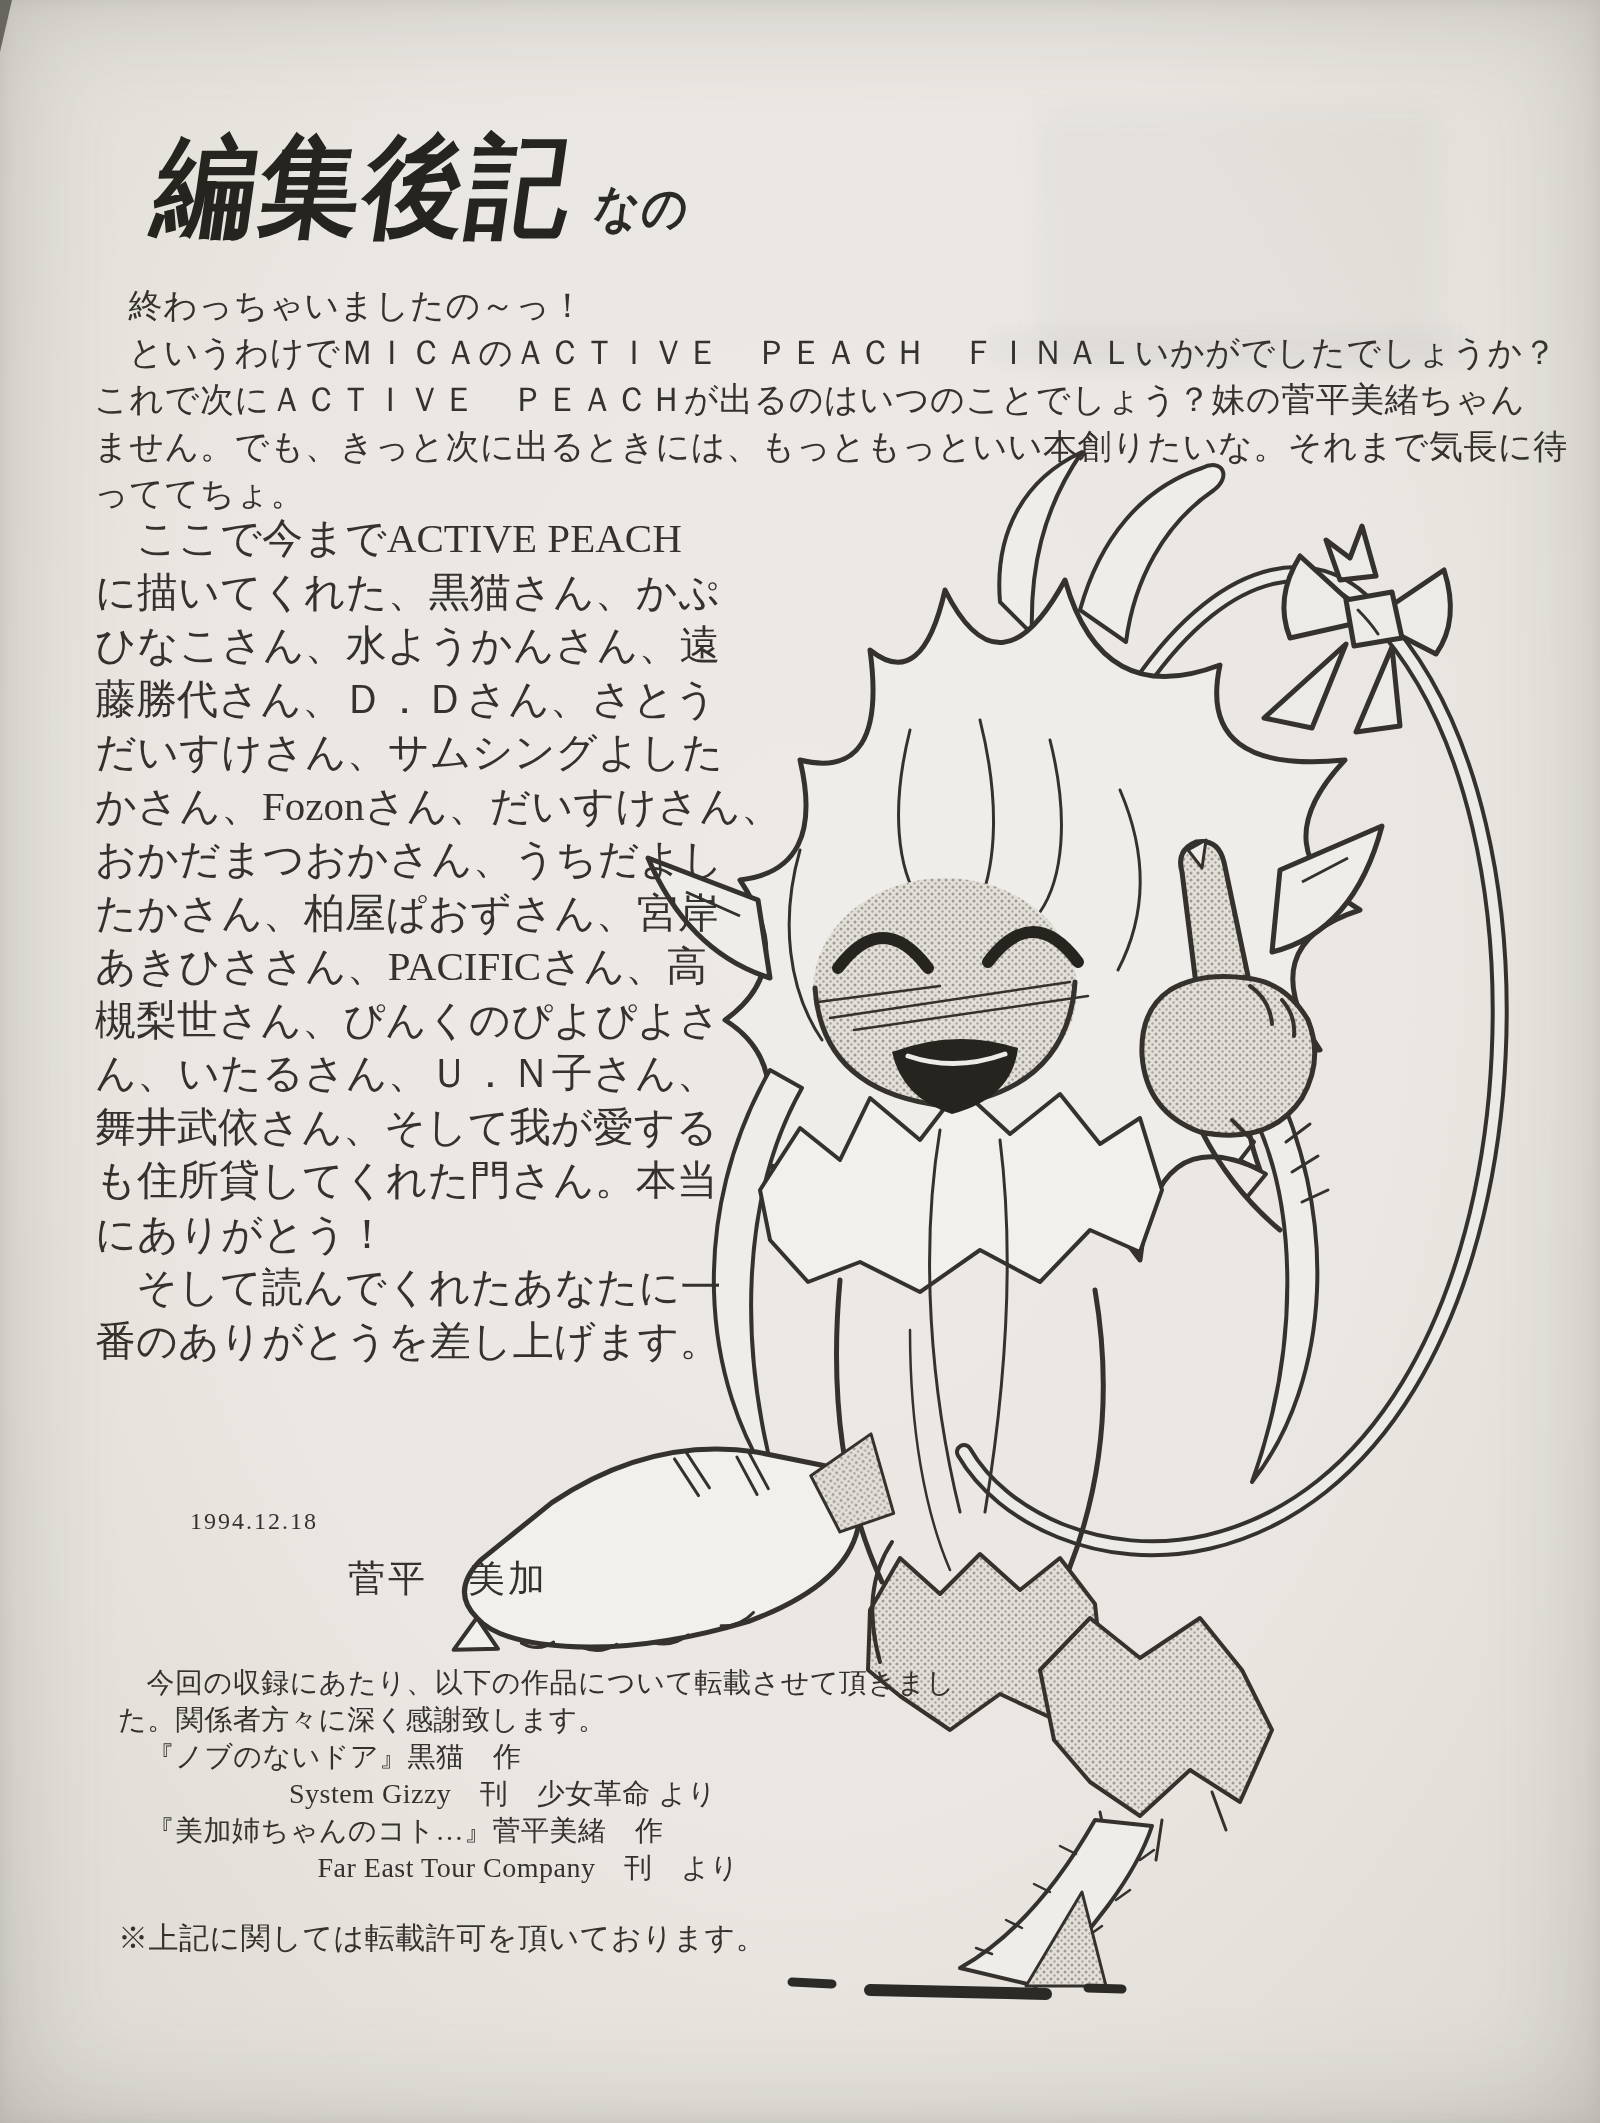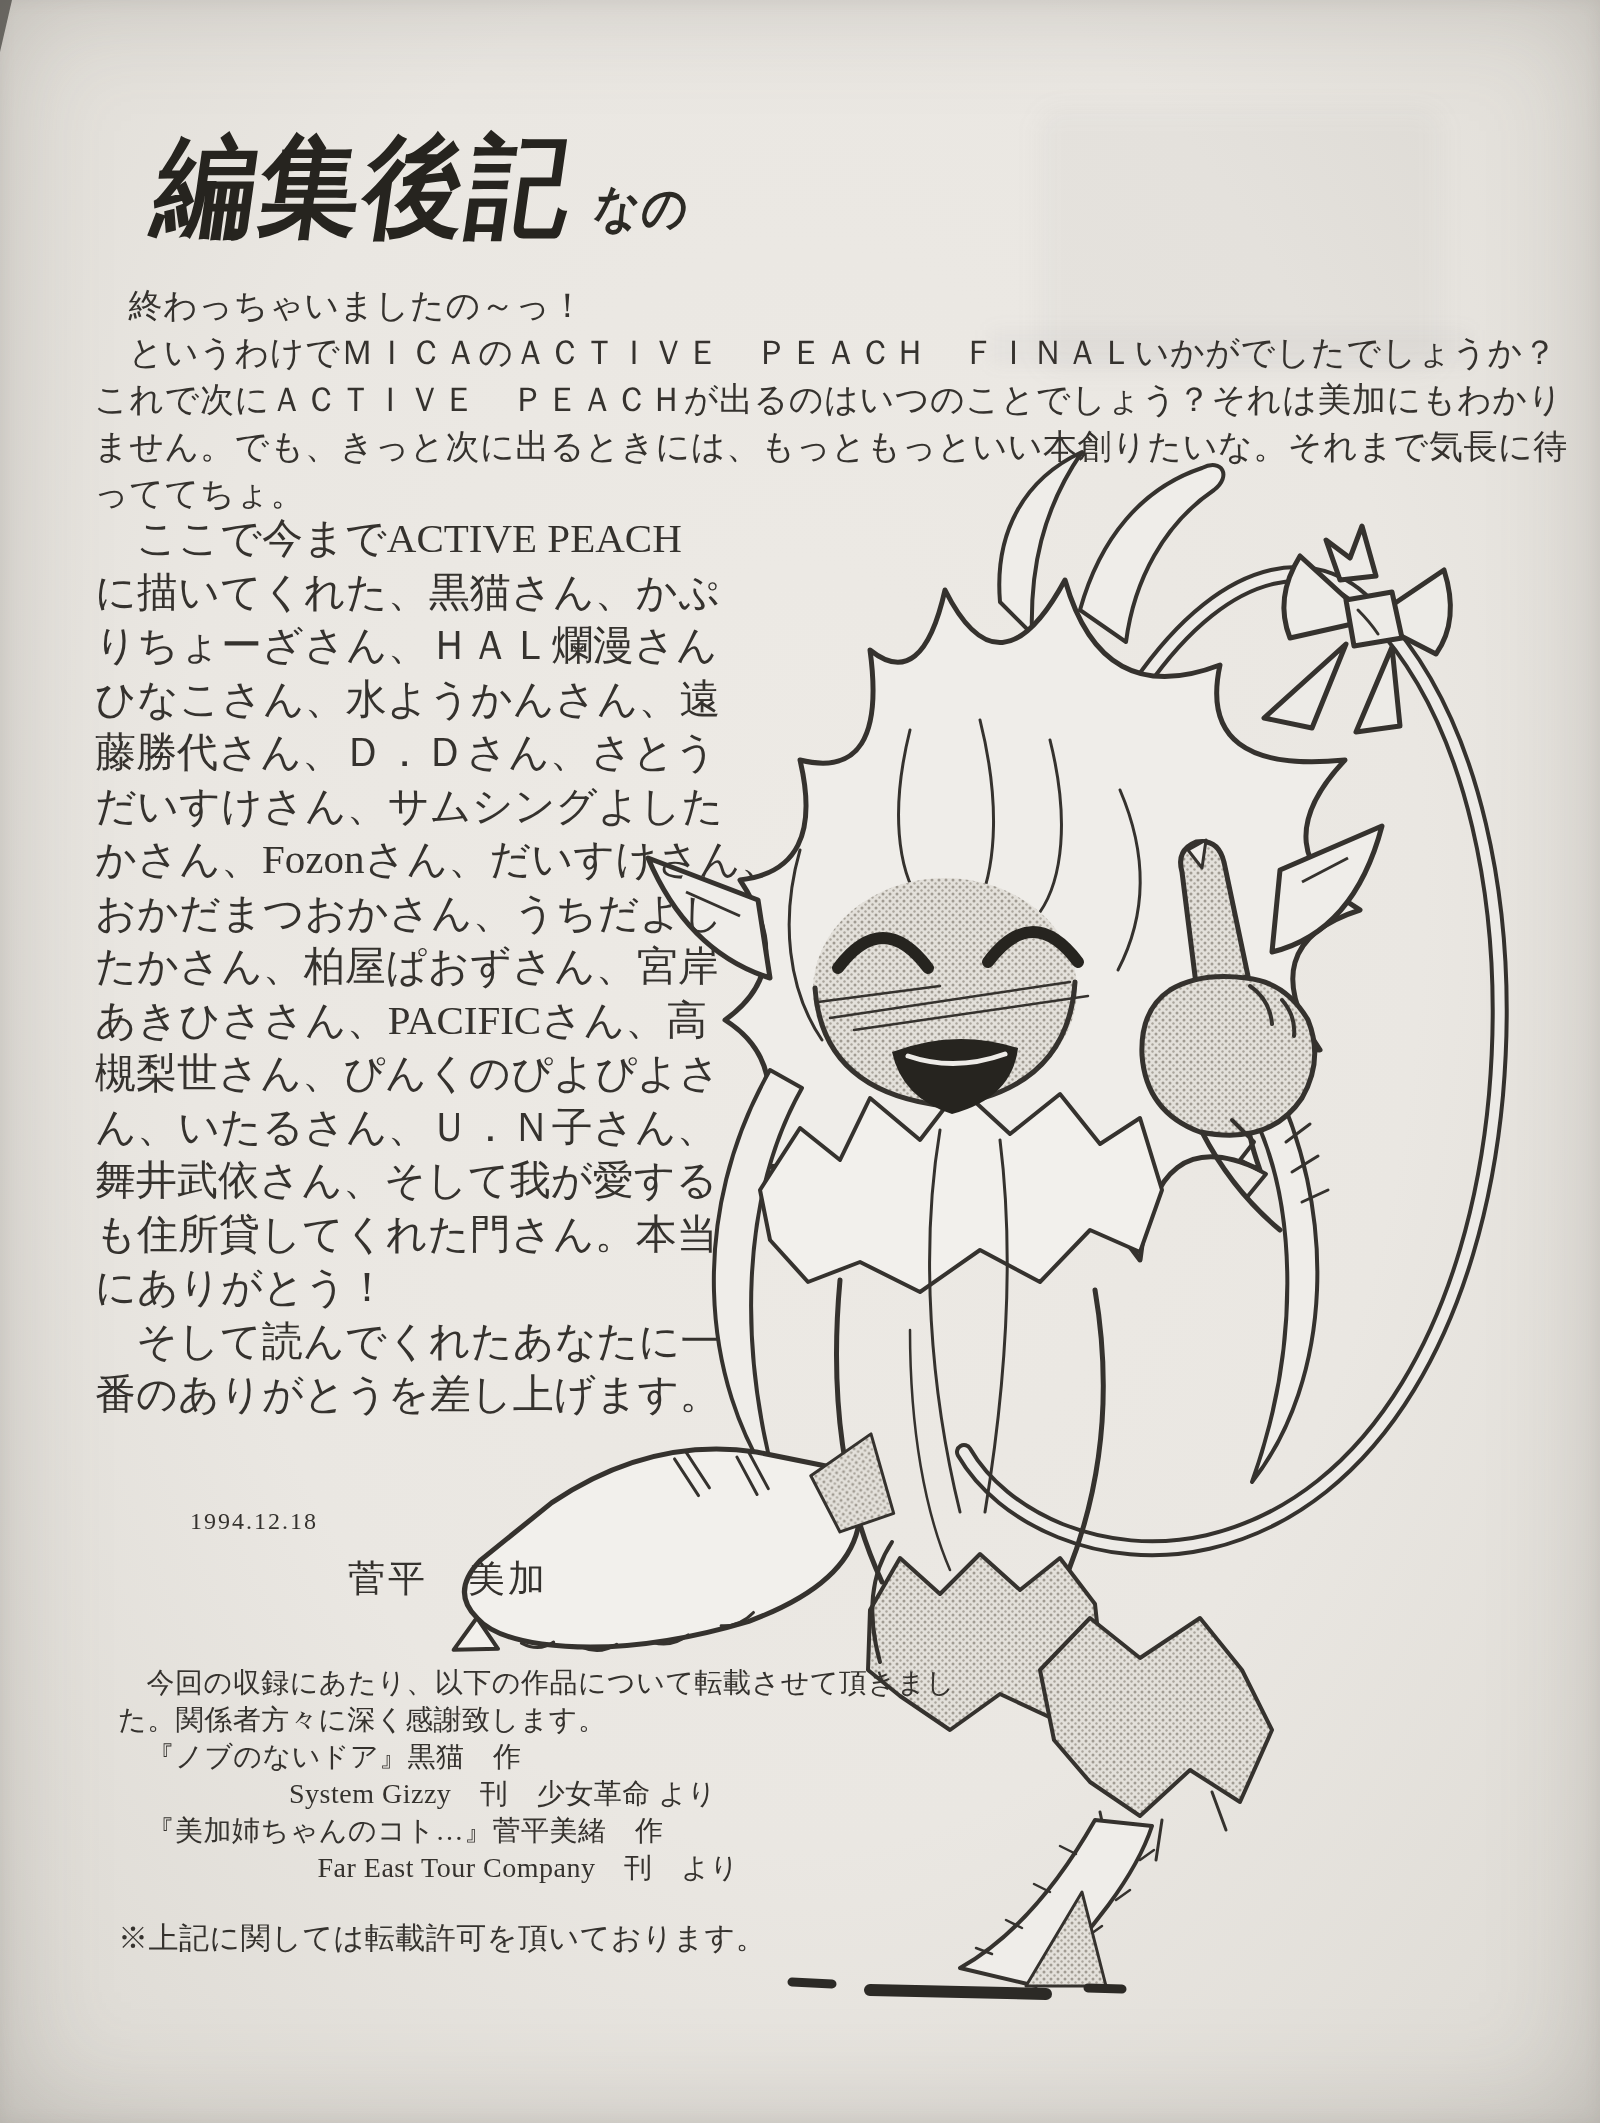--- a/index.html
+++ b/index.html
@@ -44,29 +44,28 @@
 <div class="page">
   <div class="scan-corner"></div>
   <div class="ghost-a"></div>
   <div class="ghost-b"></div>
 
   <h1 class="title"><span>編集後記</span><span class="suffix">なの</span></h1>
 
   <div class="textblock intro">
       <div class="t-line">　終わっちゃいましたの～っ！</div>
       <div class="t-line">　というわけでＭＩＣＡのＡＣＴＩＶＥ　ＰＥＡＣＨ　ＦＩＮＡＬいかがでしたでしょうか？</div>
-      <div class="t-line">これで次にＡＣＴＩＶＥ　ＰＥＡＣＨが出るのはいつのことでしょう？それは美加にもわかり</div>
+      <div class="t-line">これで次にＡＣＴＩＶＥ　ＰＥＡＣＨが出るのはいつのことでしょう？妹の菅平美緒ちゃん</div>
       <div class="t-line">ません。でも、きっと次に出るときには、もっともっといい本創りたいな。それまで気長に待</div>
       <div class="t-line">っててちょ。</div>
     </div>
 
   <div class="textblock column">
       <div class="t-line">　ここで今までACTIVE PEACH</div>
       <div class="t-line">に描いてくれた、黒猫さん、かぷ</div>
-      <div class="t-line">りちょーざさん、ＨＡＬ爛漫さん</div>
       <div class="t-line">ひなこさん、水ようかんさん、遠</div>
       <div class="t-line">藤勝代さん、Ｄ．Ｄさん、さとう</div>
       <div class="t-line">だいすけさん、サムシングよした</div>
       <div class="t-line">かさん、Fozonさん、だいすけさん、</div>
       <div class="t-line">おかだまつおかさん、うちだよし</div>
       <div class="t-line">たかさん、柏屋ぱおずさん、宮岸</div>
       <div class="t-line">あきひささん、PACIFICさん、高</div>
       <div class="t-line">槻梨世さん、ぴんくのぴよぴよさ</div>
       <div class="t-line">ん、いたるさん、Ｕ．Ｎ子さん、</div>
       <div class="t-line">舞井武依さん、そして我が愛する</div>

